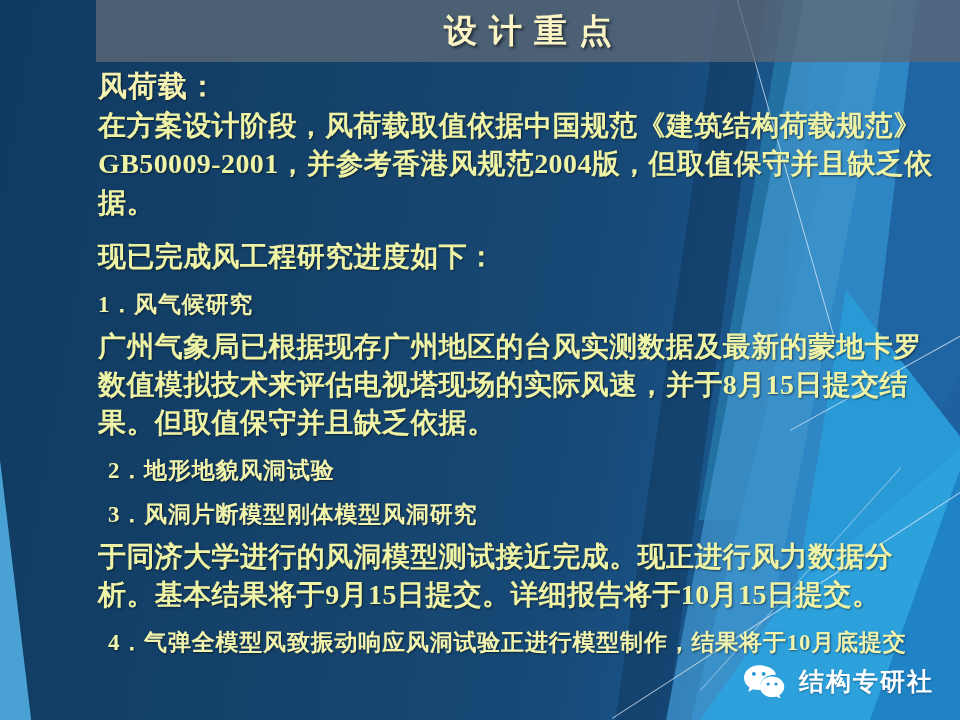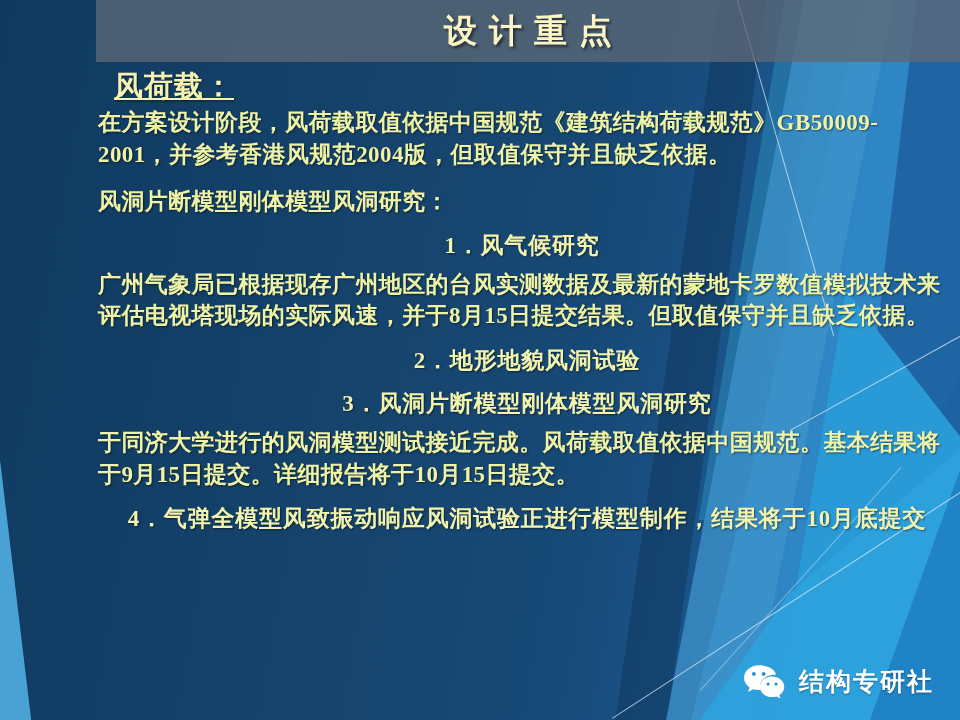--- a/index.html
+++ b/index.html
@@ -164,43 +164,41 @@
     top: 66px;
     width: 848px;
     color: #eef2a8;
   }
   .heading {
     font-size: 29px;
     font-weight: 700;
     color: #f6f3b2;
     letter-spacing: 1px;
     line-height: 1.15;
-    margin: 4px 0 2px 16px;
+    margin: 4px 0 2px 0;
     text-shadow: 1px 1px 2px rgba(0,0,0,.5);
-    text-decoration: underline;
   }
   .para {
-    font-size: 23px;
+    font-size: 28px;
     line-height: 1.36;
     color: #eff3a6;
     letter-spacing: .4px;
     margin: 8px 0 0 0;
     text-shadow: 1px 1px 2px rgba(0,0,0,.5);
     font-weight: 700;
   }
   .para.tight { margin-top: 4px; }
   .item {
     font-size: 23px;
     line-height: 1.3;
     color: #f2f4ae;
     font-weight: 700;
     letter-spacing: .8px;
     margin: 14px 0 0 0;
     text-shadow: 1px 1px 2px rgba(0,0,0,.5);
-    text-align: center;
   }
   .item.indent { padding-left: 10px; }
   .gap-sm { margin-top: 16px; }
 
   
   .watermark {
     position: absolute;
     right: 26px;
     bottom: 22px;
     display: flex;
@@ -243,35 +241,35 @@
   <div class="title-band">
     <div class="title-text">设计重点</div>
   </div>
 
   <div class="content">
 
     <div class="heading">风荷载：</div>
 
     <p class="para tight">在方案设计阶段，风荷载取值依据中国规范《建筑结构荷载规范》GB50009-2001，并参考香港风规范2004版，但取值保守并且缺乏依据。</p>
 
-    <p class="para gap-sm">风洞片断模型刚体模型风洞研究：</p>
+    <p class="para gap-sm">现已完成风工程研究进度如下：</p>
 
     <div class="item">
       <span>1．</span><span>风气候研究</span>
     </div>
     <p class="para">广州气象局已根据现存广州地区的台风实测数据及最新的蒙地卡罗数值模拟技术来评估电视塔现场的实际风速，并于8月15日提交结果。但取值保守并且缺乏依据。</p>
 
     <div class="item indent">
       <span>2．</span><span>地形地貌风洞试验</span>
     </div>
 
     <div class="item indent">
       <span>3．</span><span>风洞片断模型刚体模型风洞研究</span>
     </div>
-    <p class="para">于同济大学进行的风洞模型测试接近完成。风荷载取值依据中国规范。基本结果将于9月15日提交。详细报告将于10月15日提交。</p>
+    <p class="para">于同济大学进行的风洞模型测试接近完成。现正进行风力数据分析。基本结果将于9月15日提交。详细报告将于10月15日提交。</p>
 
     <div class="item indent">
       <span>4．</span><span>气弹全模型风致振动响应风洞试验正进行模型制作，结果将于10月底提交</span>
     </div>
 
   </div>
 
   <div class="watermark">
     <span>
       <svg class="wechat-icon" viewBox="0 0 64 52" xmlns="http://www.w3.org/2000/svg" aria-hidden="true">

